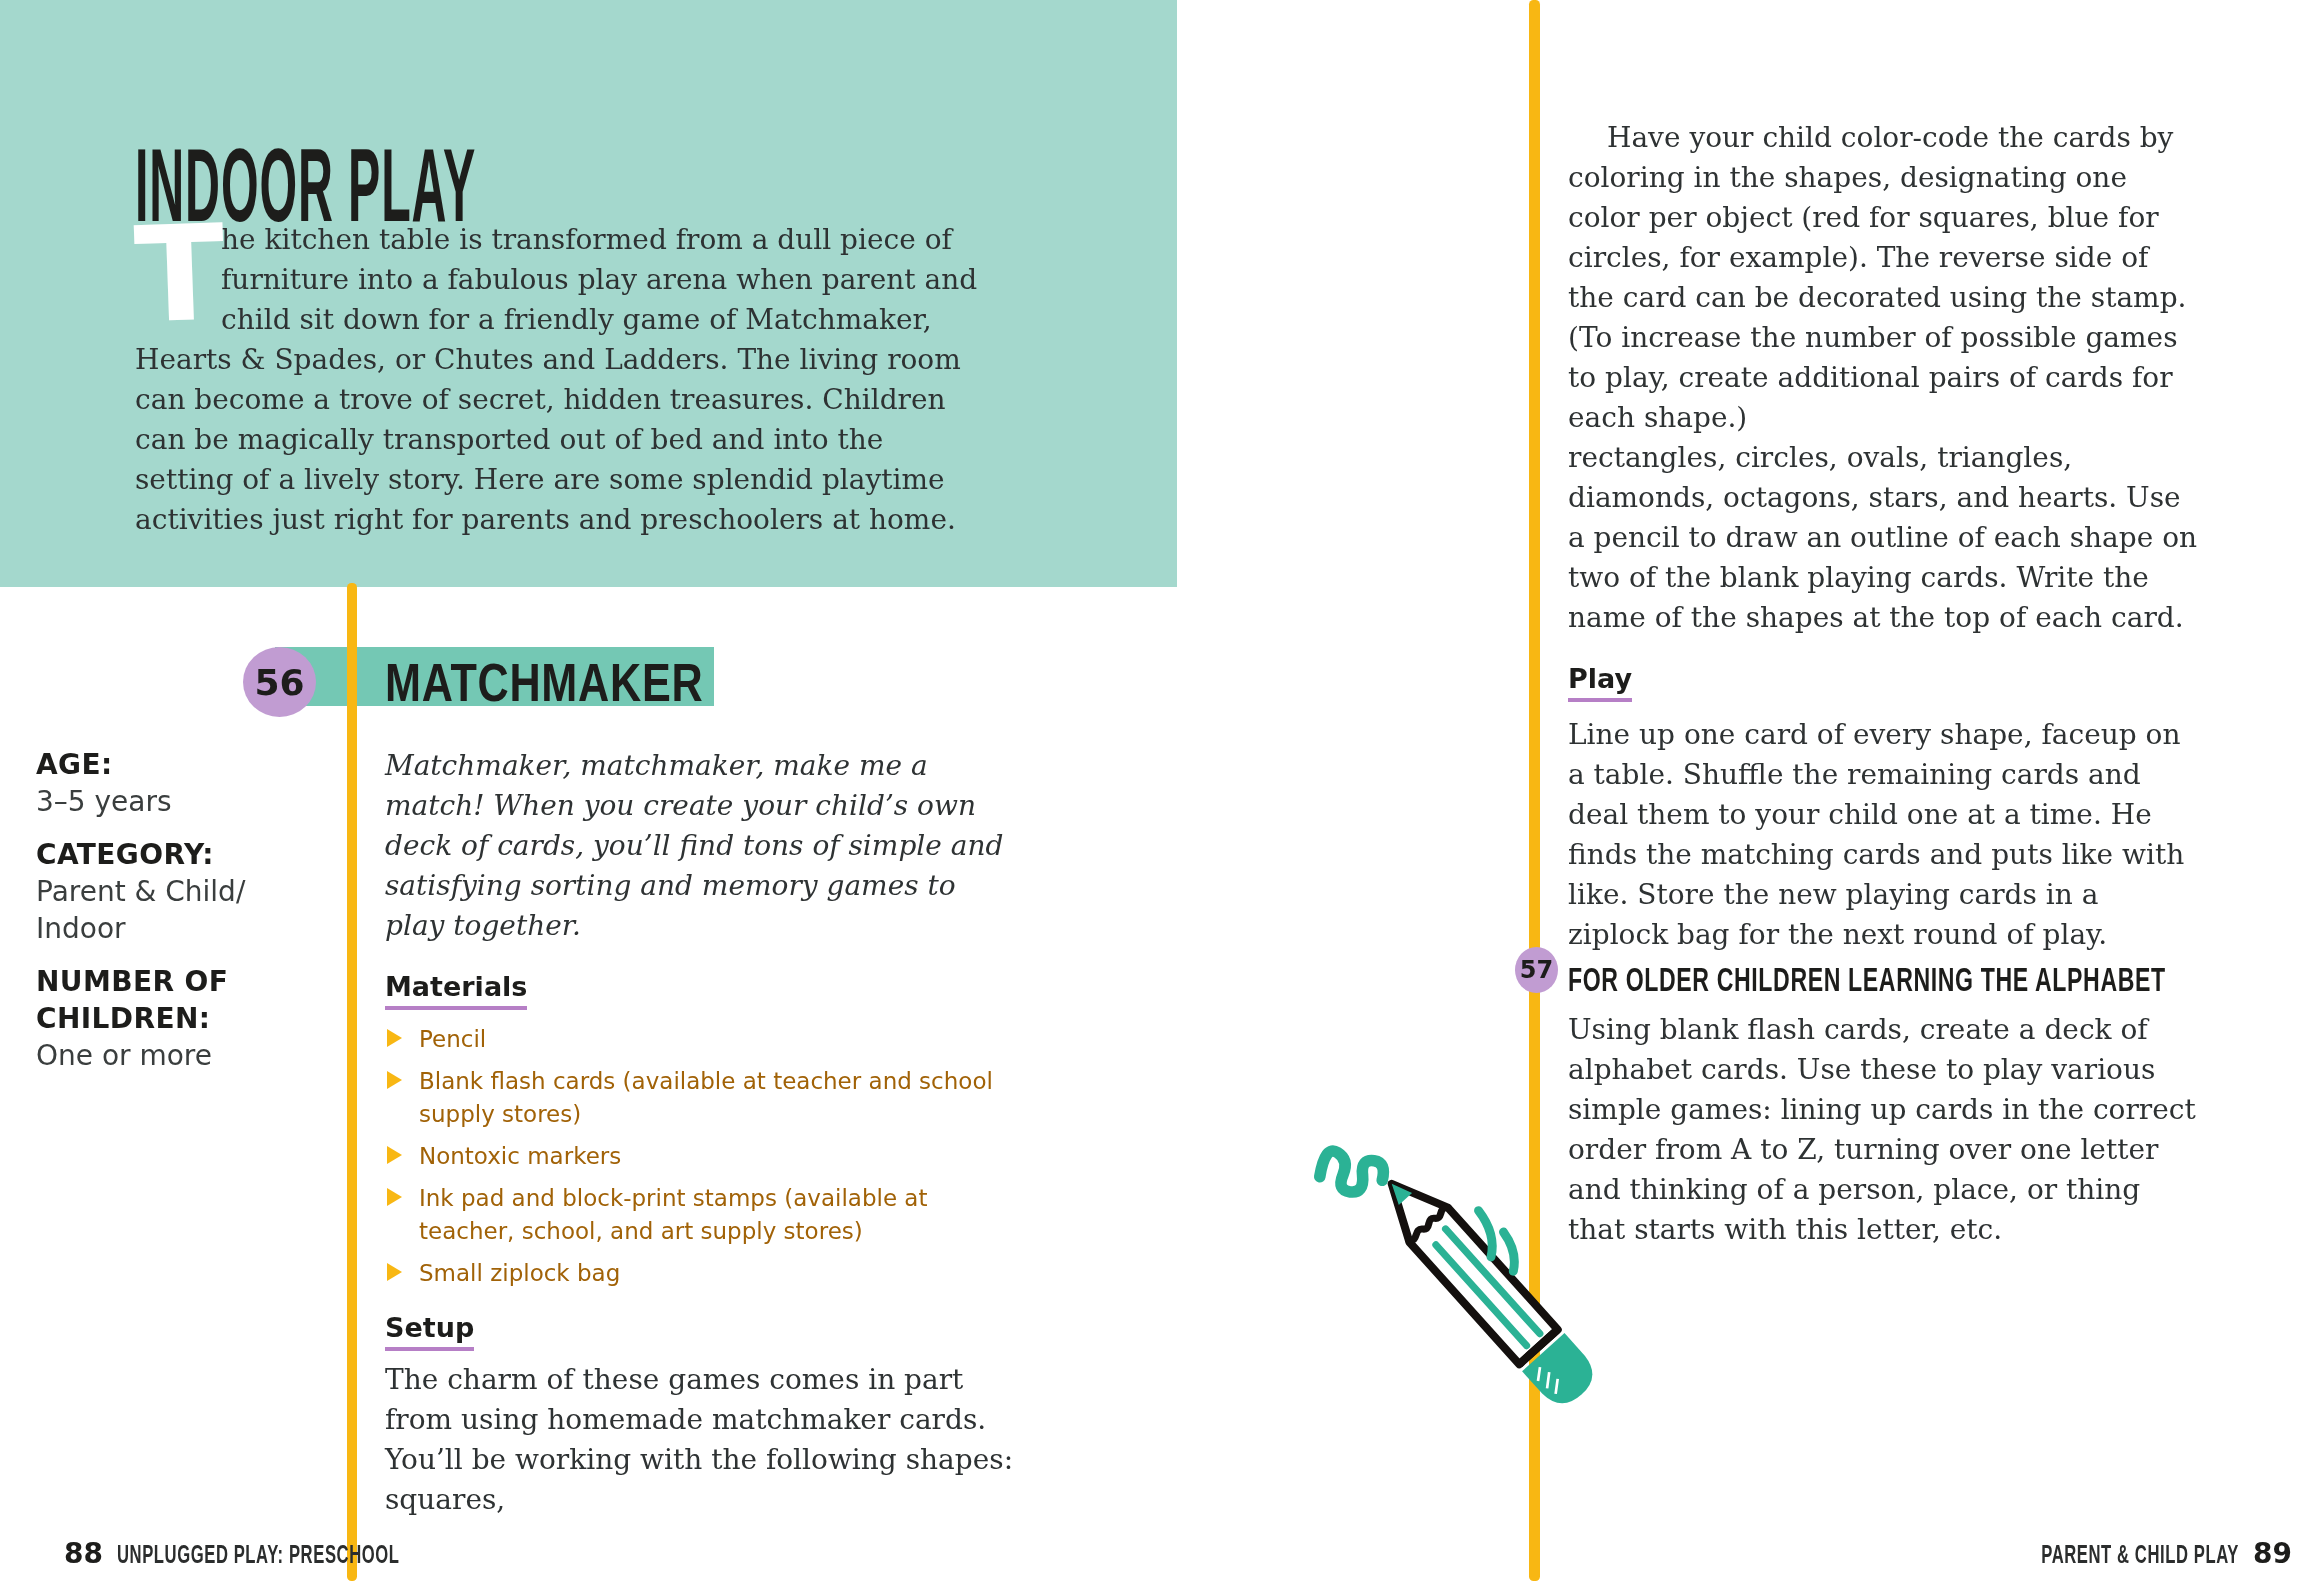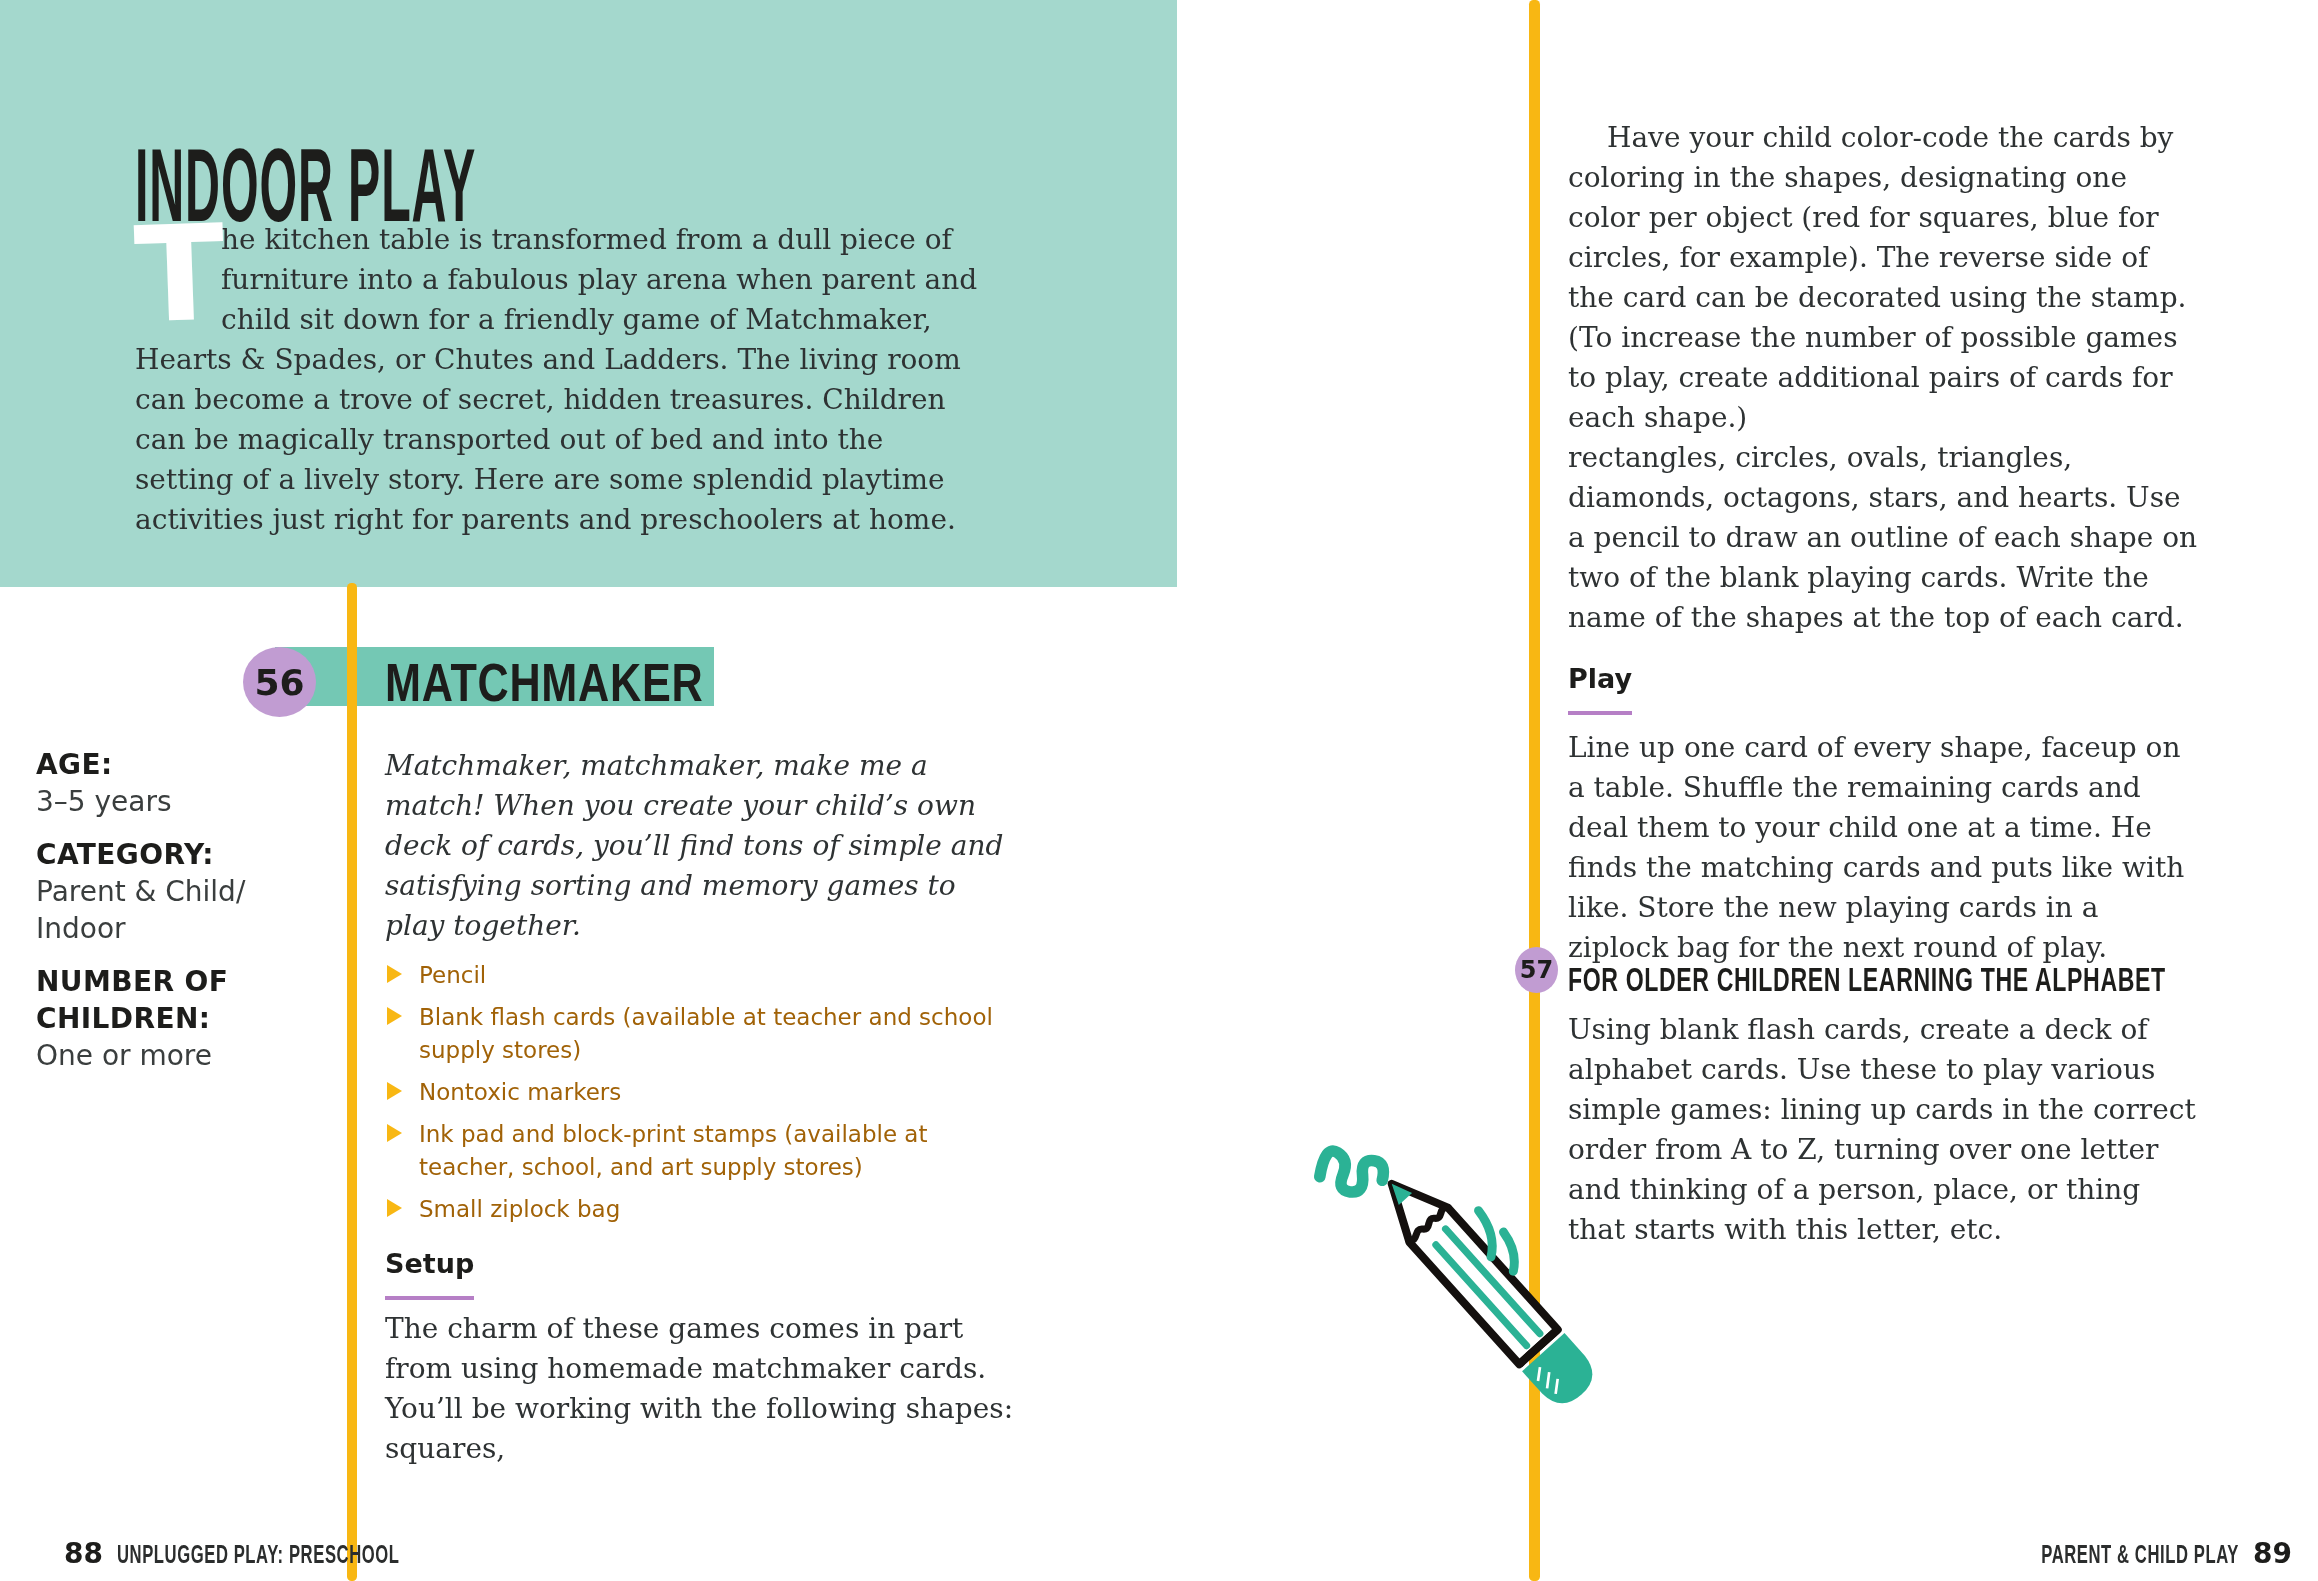--- a/index.html
+++ b/index.html
@@ -43,21 +43,21 @@
   .sidebar{left:36px;top:746px;width:285px;text-align:left;
     font-family:"DejaVu Sans",sans-serif;font-size:28px;line-height:37px;}
   .sidebar .label{font-weight:bold;color:var(--ink);letter-spacing:0.4px;display:block;}
   .sidebar .value{color:#3a3e3e;display:block;}
   .sidebar .group{margin-bottom:16px;}
 
   .main-col{left:385px;top:746px;width:630px;}
   .lede{font-style:italic;font-size:28px;line-height:40px;color:var(--body);}
   .section-heading{display:inline-block;font-family:"DejaVu Sans",sans-serif;
     font-weight:bold;font-size:27px;line-height:32px;color:var(--ink);
-    border-bottom:4.5px solid var(--purple);padding-bottom:16px;}
+    border-bottom:4.5px solid var(--purple);padding-bottom:3px;}
   .heading-wrap{margin-top:25px;}
   ul.materials{list-style:none;margin-top:12.5px;}
   ul.materials li{position:relative;padding-left:34px;margin-bottom:9px;
     font-family:"DejaVu Sans",sans-serif;font-size:23px;line-height:33px;color:#a16207;}
   .arrow{position:absolute;left:1.8px;top:6.2px;width:0;height:0;
     border-left:15px solid var(--gold);
     border-top:9px solid transparent;border-bottom:9px solid transparent;}
   .setup-wrap{margin-top:22px;}
   .body-para{font-size:28px;line-height:40px;color:var(--body);}
   .setup-para{margin-top:9px;}
@@ -117,20 +117,23 @@
   </div>
   <div class="group">
     <span class="label">NUMBER OF CHILDREN:</span>
     <span class="value">One or more</span>
   </div>
 </div>
 
 <div class="abs main-col">
   <p class="lede">Matchmaker, matchmaker, make me a match! When you create your child’s own deck of cards, you’ll find tons of simple and satisfying sorting and memory games to play together.</p>
 
+  <div class="heading-wrap">
+    <span class="section-heading">Materials</span>
+  </div>
 
   <ul class="materials">
     <li>
       <span class="arrow"></span>
       <span>Pencil</span></li>
     <li>
       <span class="arrow"></span>
       <span>Blank flash cards (available at teacher and school supply stores)</span></li>
     <li>
       <span class="arrow"></span>

